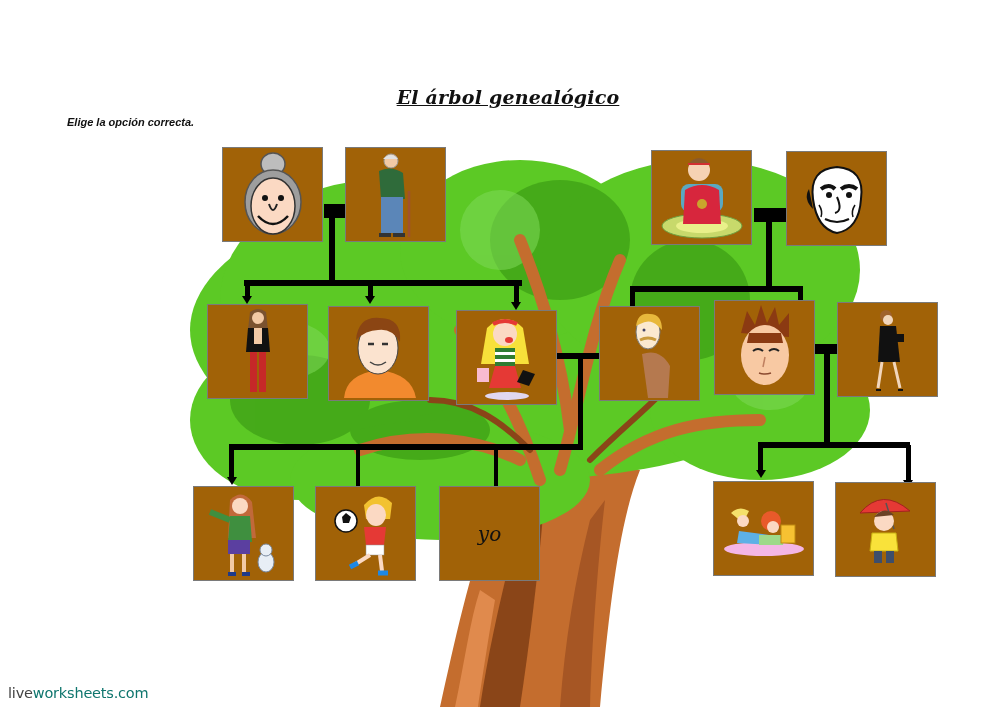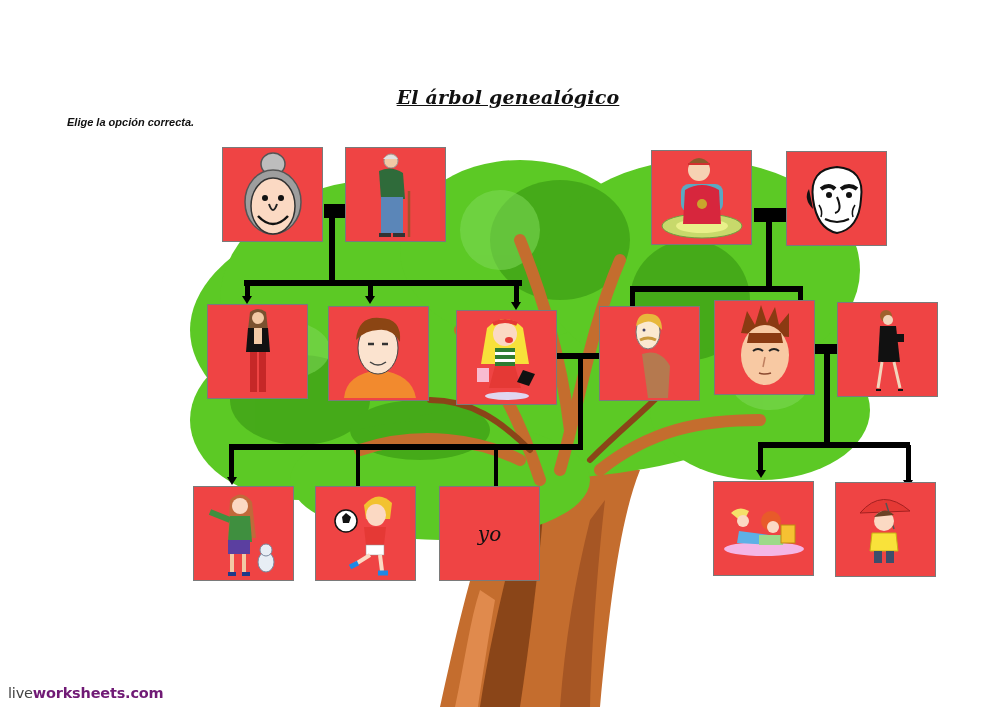--- a/index.html
+++ b/index.html
@@ -1,22 +1,22 @@
 <!DOCTYPE html>
 <html><head>
 <meta charset="utf-8">
 <style>
   html, body { margin:0; padding:0; }
   body { width:1000px; height:707px; background:#ffffff; position:relative; overflow:hidden; font-family:"DejaVu Sans", sans-serif; }
   .title { position:absolute; left:0; width:1016px; top:86px; text-align:center; font-family:"DejaVu Serif", serif; font-style:italic; font-weight:bold; font-size:19px; text-decoration:underline; color:#111; letter-spacing:0.2px; }
   .instruction { position:absolute; left:67px; top:116px; font-family:"Liberation Sans", sans-serif; font-style:italic; font-weight:bold; font-size:11px; color:#111; }
   .footer { position:absolute; left:8px; top:685px; font-family:"DejaVu Sans", sans-serif; font-size:14.5px; color:#444; letter-spacing:-0.2px; }
-  .footer b { font-weight:bold; color:#701a75; }
+  .footer b { font-weight:normal; color:#0f766e; }
   .tree { position:absolute; left:0; top:0; width:1000px; height:707px; }
-  .card { position:absolute; background:#ef4444; border:1px solid #7a7a7a; box-sizing:border-box; display:flex; align-items:center; justify-content:center; cursor:pointer; }
+  .card { position:absolute; background:#a16207; border:1px solid #7a7a7a; box-sizing:border-box; display:flex; align-items:center; justify-content:center; cursor:pointer; }
   .card svg { display:block; }
   .line { position:absolute; background:#000; }
   .bar { position:absolute; background:#000; }
   .arrow { position:absolute; width:0; height:0; border-left:5px solid transparent; border-right:5px solid transparent; border-top:8px solid #000; }
   .yo { font-family:"DejaVu Serif", serif; font-style:italic; font-size:20px; color:#111; }
 </style>
 </head>
 <body>
 
 <svg class="tree" viewBox="0 0 1000 707" xmlns="http://www.w3.org/2000/svg">

